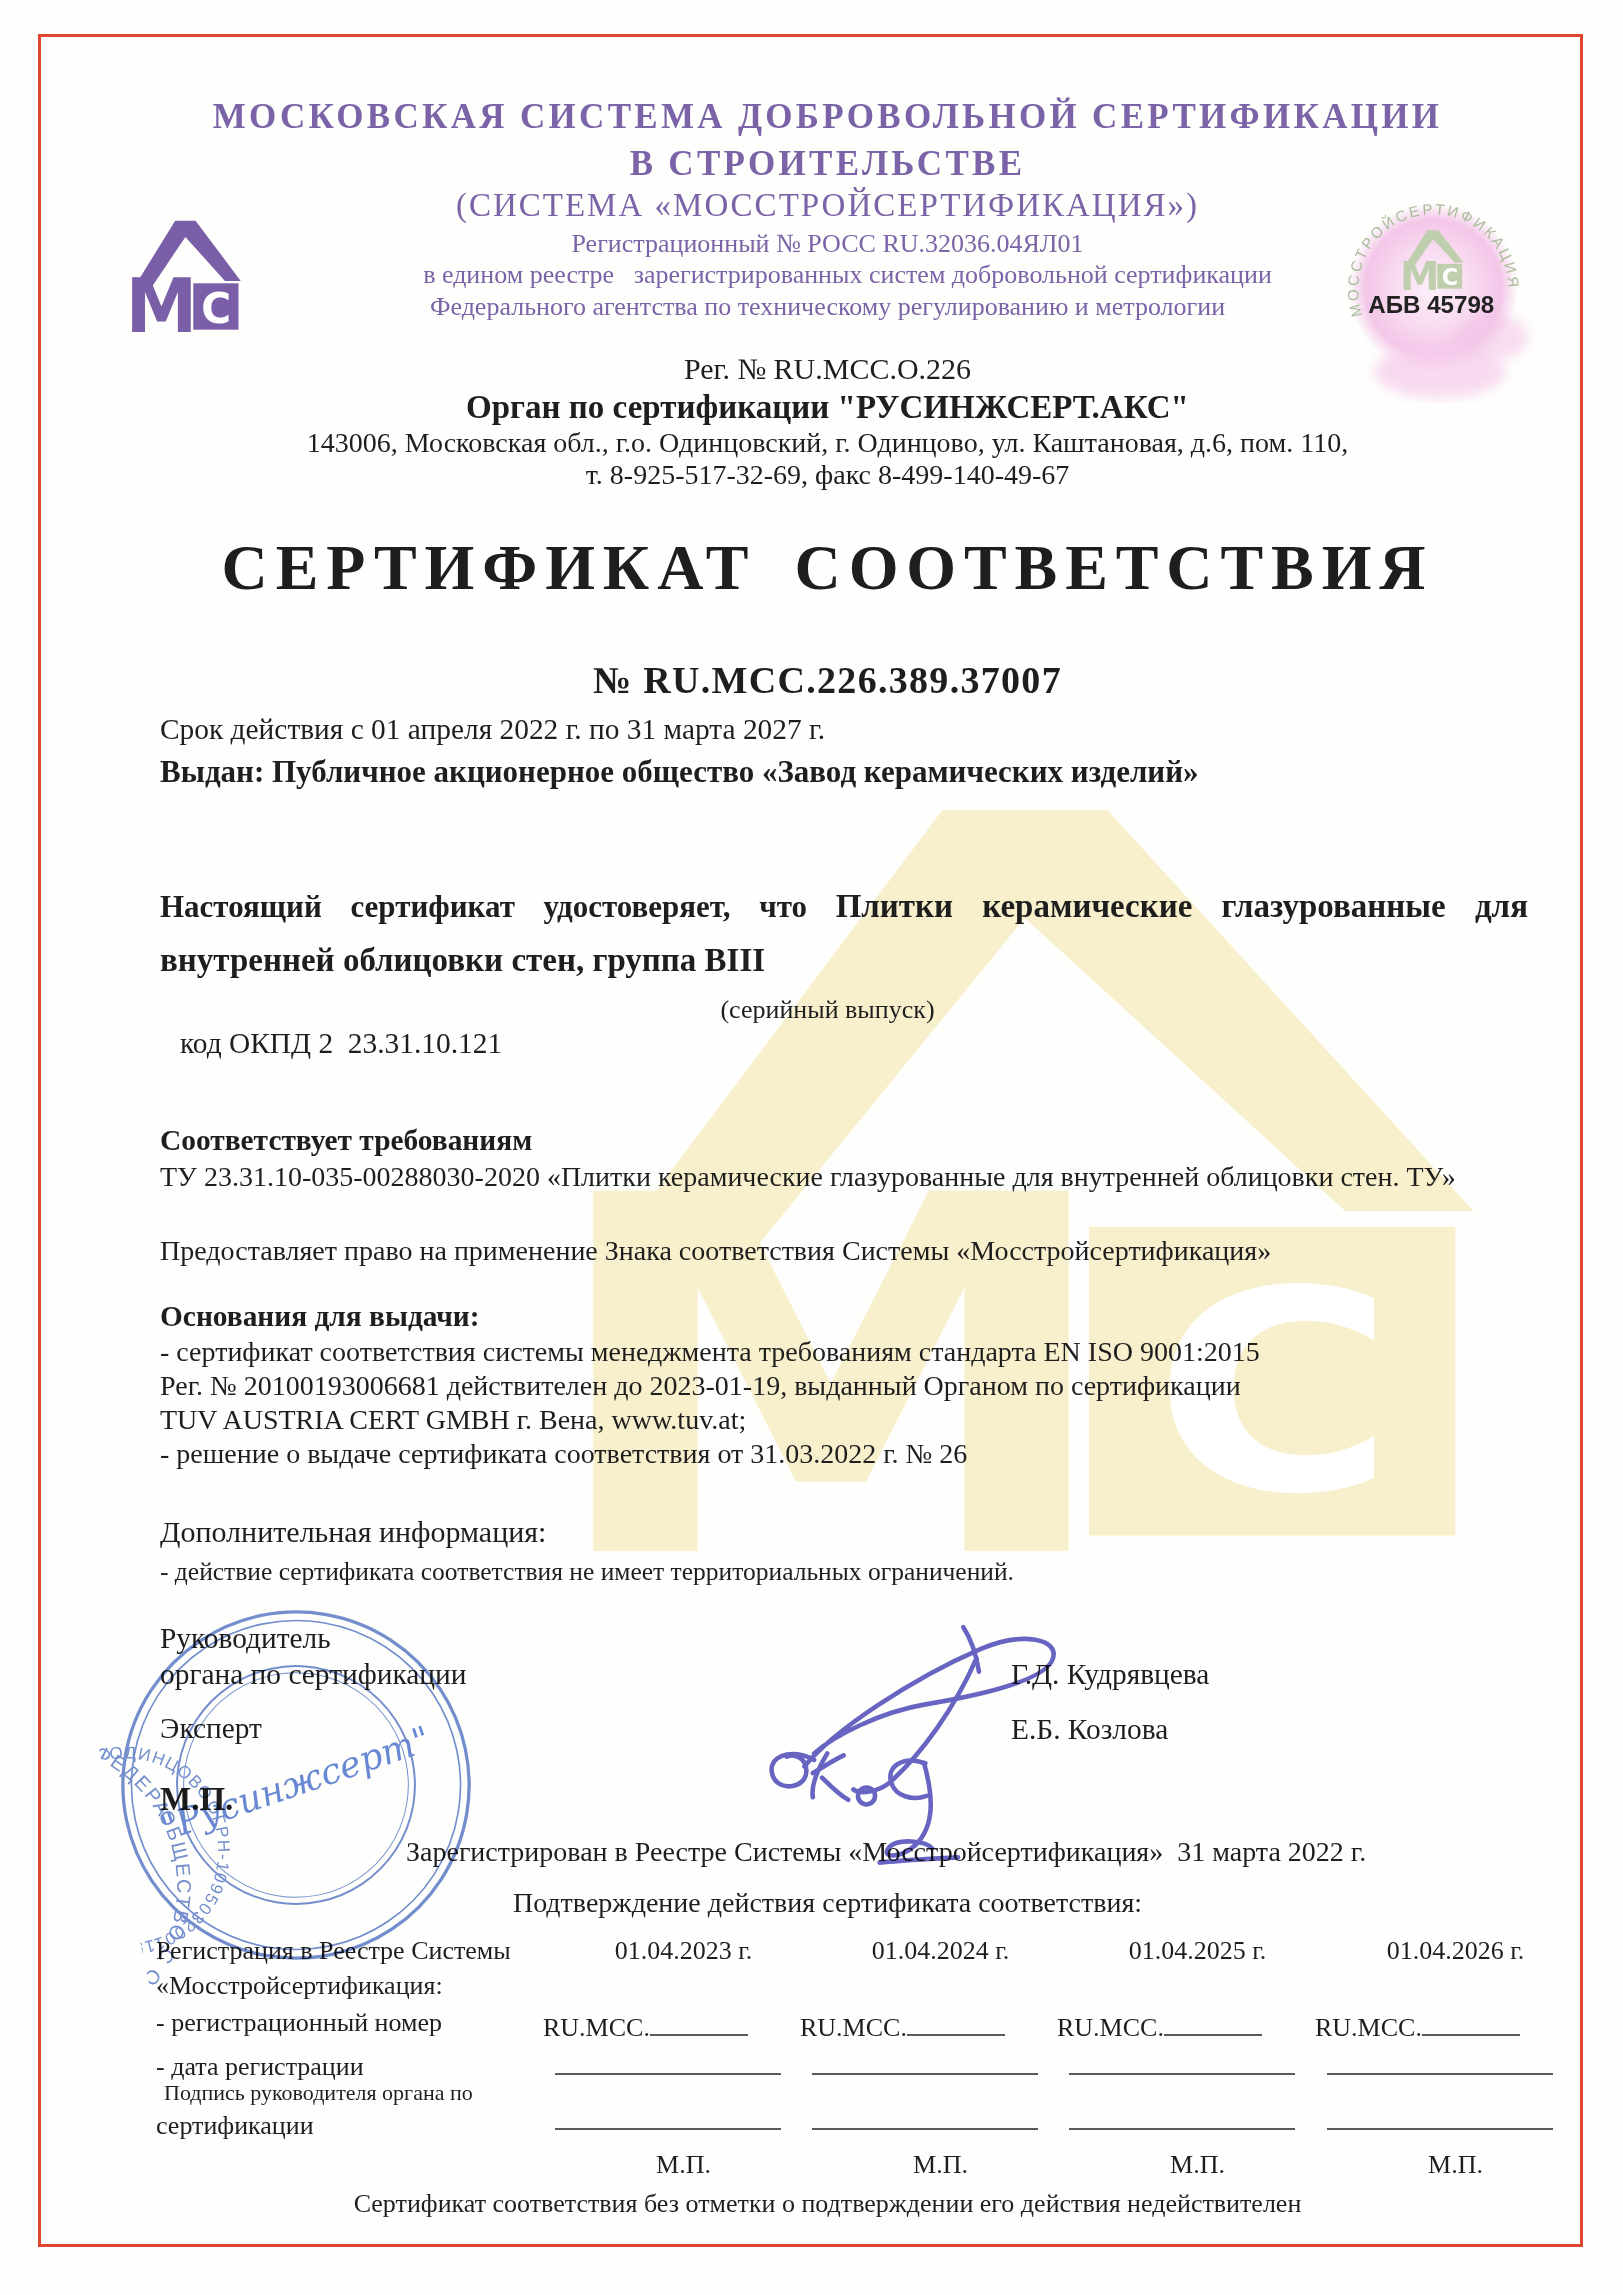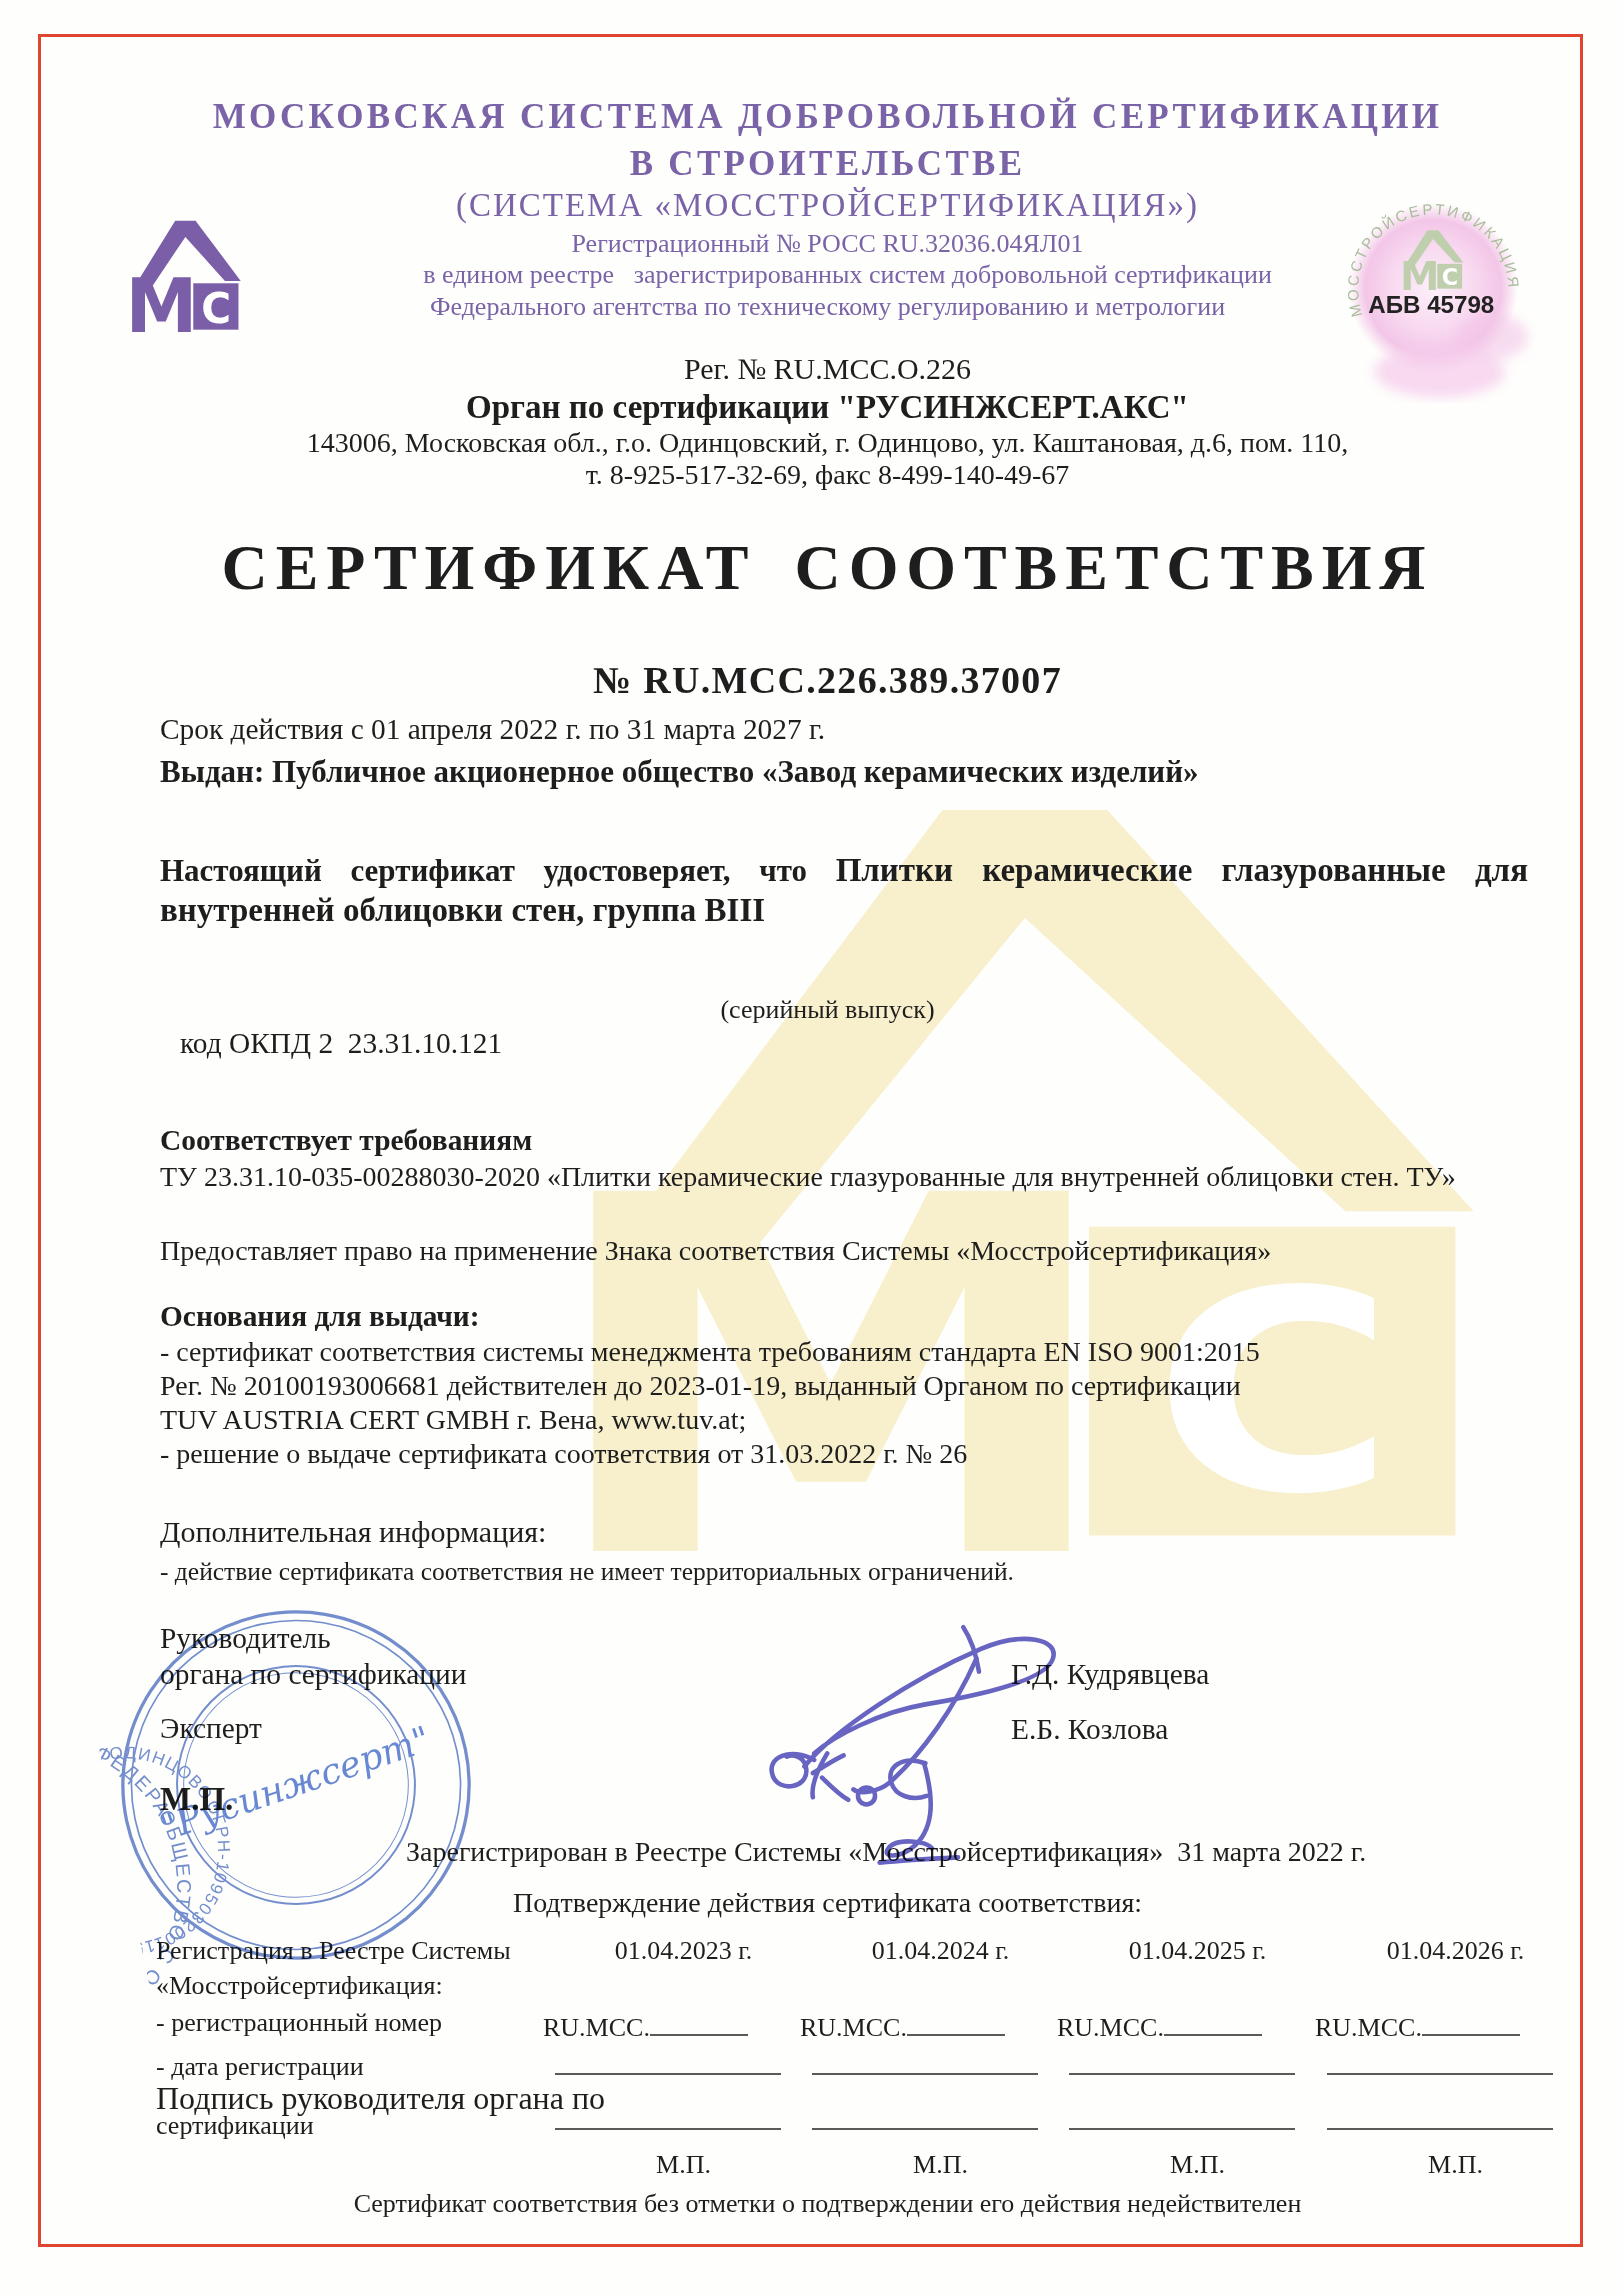--- a/index.html
+++ b/index.html
@@ -92,21 +92,21 @@
 
   <div class="t ctr b" style="top:531px;font-size:64px;letter-spacing:7.9px;word-spacing:14.4px">СЕРТИФИКАТ СООТВЕТСТВИЯ</div>
 
   <div class="t ctr b" style="top:658px;font-size:38px;letter-spacing:1.3px">№ RU.МСС.226.389.37007</div>
   <div class="t" style="top:713px;left:160px;font-size:29.4px">Срок действия с 01 апреля 2022 г. по 31 марта 2027 г.</div>
 
   <p class="t" style="top:754px;left:160px;width:1374px;font-size:31px">
     <span class="b">Выдан: </span><span class="b">Публичное акционерное общество «Завод керамических изделий»</span>
   </p>
 
-  <p class="t just" style="top:854px;left:160px;width:1368px;line-height:32px">
+  <p class="t just" style="top:883px;left:160px;width:1368px;line-height:47px">
     <span class="b" style="font-size:31px">Настоящий сертификат удостоверяет, что </span><span class="b" style="font-size:33px">Плитки керамические глазурованные для внутренней облицовки стен, группа ВIII</span>
   </p>
   <div class="t ctr" style="top:995px;font-size:26px">(серийный выпуск)</div>
   <div class="t pre" style="top:1027px;left:160px;font-size:29.4px">код ОКПД 2  23.31.10.121</div>
 
   <div class="t b" style="top:1124px;left:160px;font-size:29.4px">Соответствует требованиям</div>
   <p class="t" style="top:1158px;left:160px;width:1371px;font-size:28px;line-height:38px">ТУ 23.31.10-035-00288030-2020 «Плитки керамические глазурованные для внутренней облицовки стен. ТУ»</p>
   <div class="t" style="top:1235px;left:160px;font-size:28px">Предоставляет право на применение Знака соответствия Системы «Мосстройсертификация»</div>
 
   <div class="t b" style="top:1300px;left:160px;font-size:29.4px">Основания для выдачи:</div>
@@ -191,21 +191,21 @@
         <span class="uline"></span>
       </span>
     <span class="cell c2">
         <span class="uline"></span>
       </span>
     <span class="cell c3">
         <span class="uline"></span>
       </span>
   </div>
 
-  <div class="t" style="top:2080px;left:156px;font-size:32px">Подпись руководителя органа по</div>
+  <div class="t" style="top:2080px;left:164px;font-size:22px">Подпись руководителя органа по</div>
   <div class="t" style="top:2111px;left:156px;font-size:26px">сертификации</div>
   <div class="t row" style="top:2104px">
     <span class="cell c0">
         <span class="uline2"></span>
       </span>
     <span class="cell c1">
         <span class="uline2"></span>
       </span>
     <span class="cell c2">
         <span class="uline2"></span>

